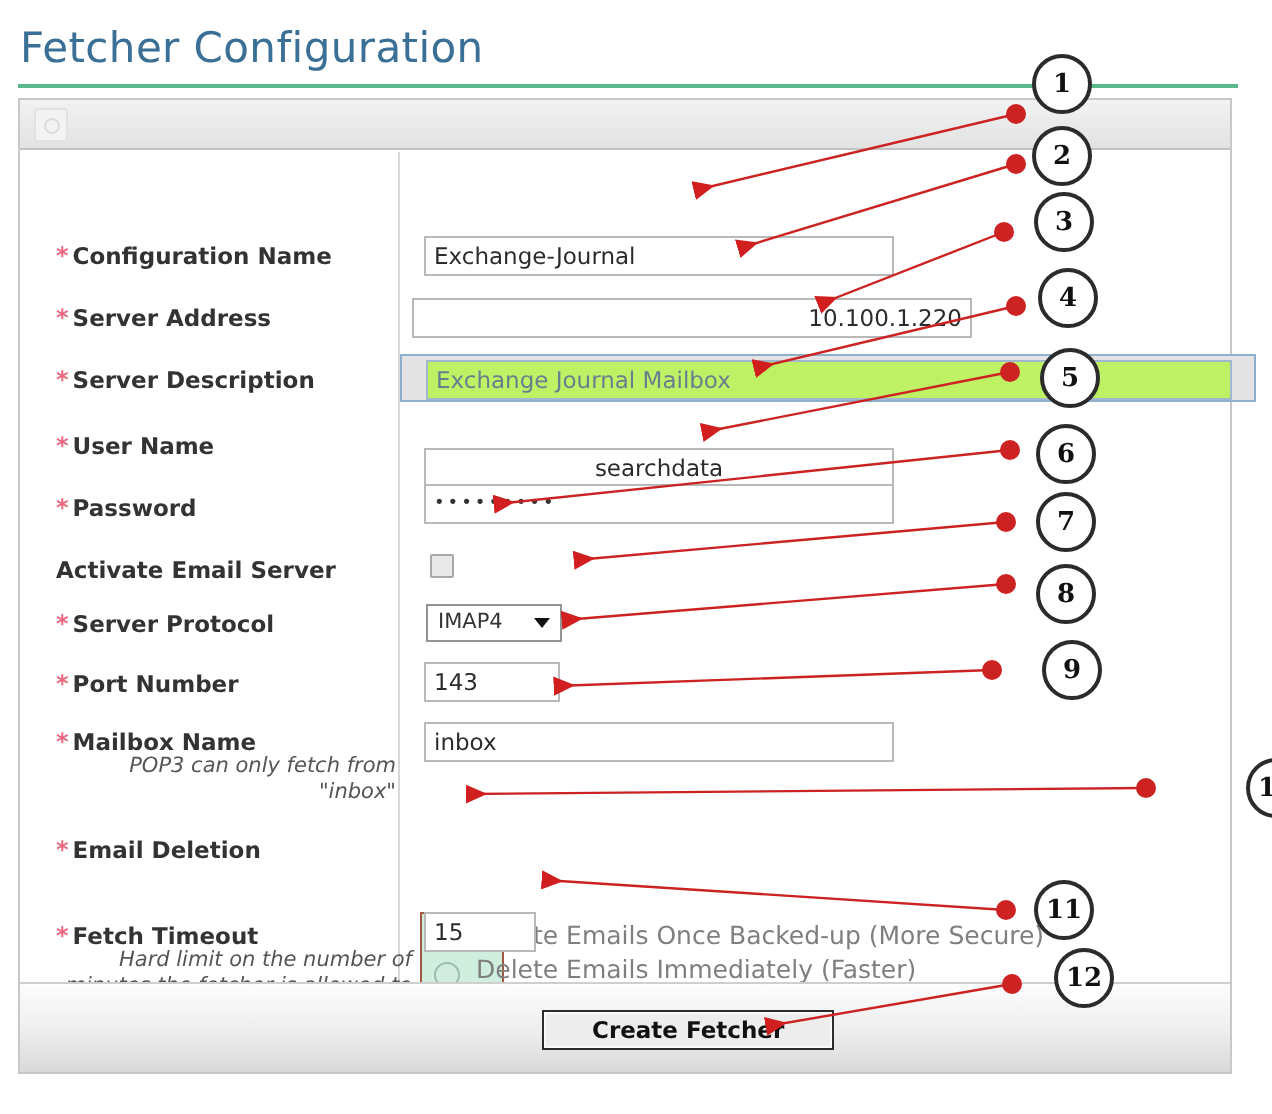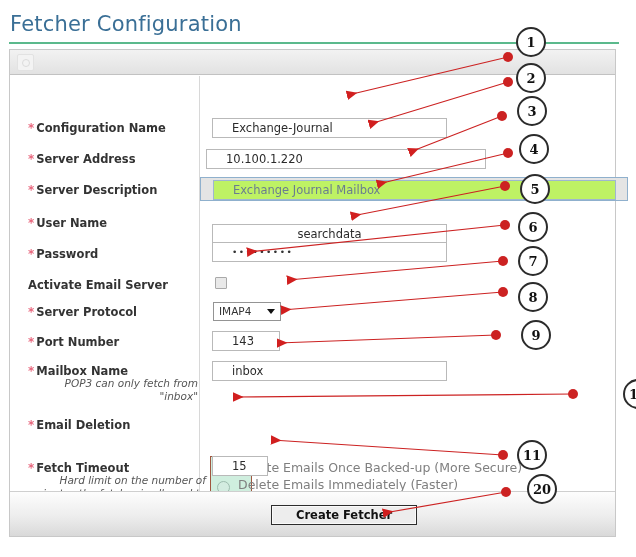--- a/index.html
+++ b/index.html
@@ -64,21 +64,21 @@
     position:absolute;left:18px;
     font-size:10.5px;color:#555555;font-style:italic;line-height:12.5px;
     font-family:"DejaVu Sans","Liberation Sans",sans-serif;
     width:170px;
     text-align:right;
   }
 
   .txt{
     position:absolute;box-sizing:border-box;height:20px;
     border:1px solid #b9b9b9;background:#ffffff;
-    font-size:11.5px;color:#2b2b2b;padding:1px 19px;
+    font-size:11.5px;color:#2b2b2b;padding:1px 4px;
     font-family:"DejaVu Sans","Liberation Sans",sans-serif;
     line-height:17px;outline:none;
   }
   .txt.focused{
     background:#bef264;border:1px solid #9fb7cf;color:#6a7d8f;
   }
   .focus-band{
     position:absolute;left:190px;width:428px;height:24px;
     background:#e4e4e4;border:1px solid #8fb0cd;box-sizing:border-box;
   }
@@ -161,21 +161,21 @@
     <div class="form-area">
       <div class="col-divider"></div>
 
       <div class="row">
         <div class="label" style="top:45px;"><span class="req">*</span><span>Configuration Name</span></div>
         <div class="txt" style="left:202px;top:42px;width:235px;">Exchange-Journal</div>
       </div>
 
       <div class="row">
         <div class="label" style="top:76px;"><span class="req">*</span><span>Server Address</span></div>
-        <div class="txt" style="left:196px;top:73px;width:280px;">10.100.1.220</div>
+        <div class="txt" style="left:196px;top:73px;width:280px;text-align:right;">10.100.1.220</div>
       </div>
 
       <div class="row">
         <div class="focus-band" style="top:101px;"></div>
         <div class="label" style="top:107px;"><span class="req">*</span><span>Server Description</span></div>
         <div class="txt focused" style="left:203px;top:104px;width:403px;">Exchange Journal Mailbox</div>
       </div>
 
       <div class="row">
         <div class="label" style="top:140px;"><span class="req">*</span><span>User Name</span></div>
@@ -272,15 +272,15 @@
   <div class="callout" style="left:516px;top:63px;">2</div>
   <div class="callout" style="left:517px;top:96px;">3</div>
   <div class="callout" style="left:519px;top:134px;">4</div>
   <div class="callout" style="left:520px;top:174px;">5</div>
   <div class="callout" style="left:518px;top:212px;">6</div>
   <div class="callout" style="left:518px;top:246px;">7</div>
   <div class="callout" style="left:518px;top:282px;">8</div>
   <div class="callout" style="left:521px;top:320px;">9</div>
   <div class="callout" style="left:584px;top:379px;margin-left:39px;">10</div>
   <div class="callout" style="left:517px;top:440px;">11</div>
-  <div class="callout" style="left:527px;top:474px;">20</div>
+  <div class="callout" style="left:527px;top:474px;">12</div>
 
 </div>
 
 </body></html>

